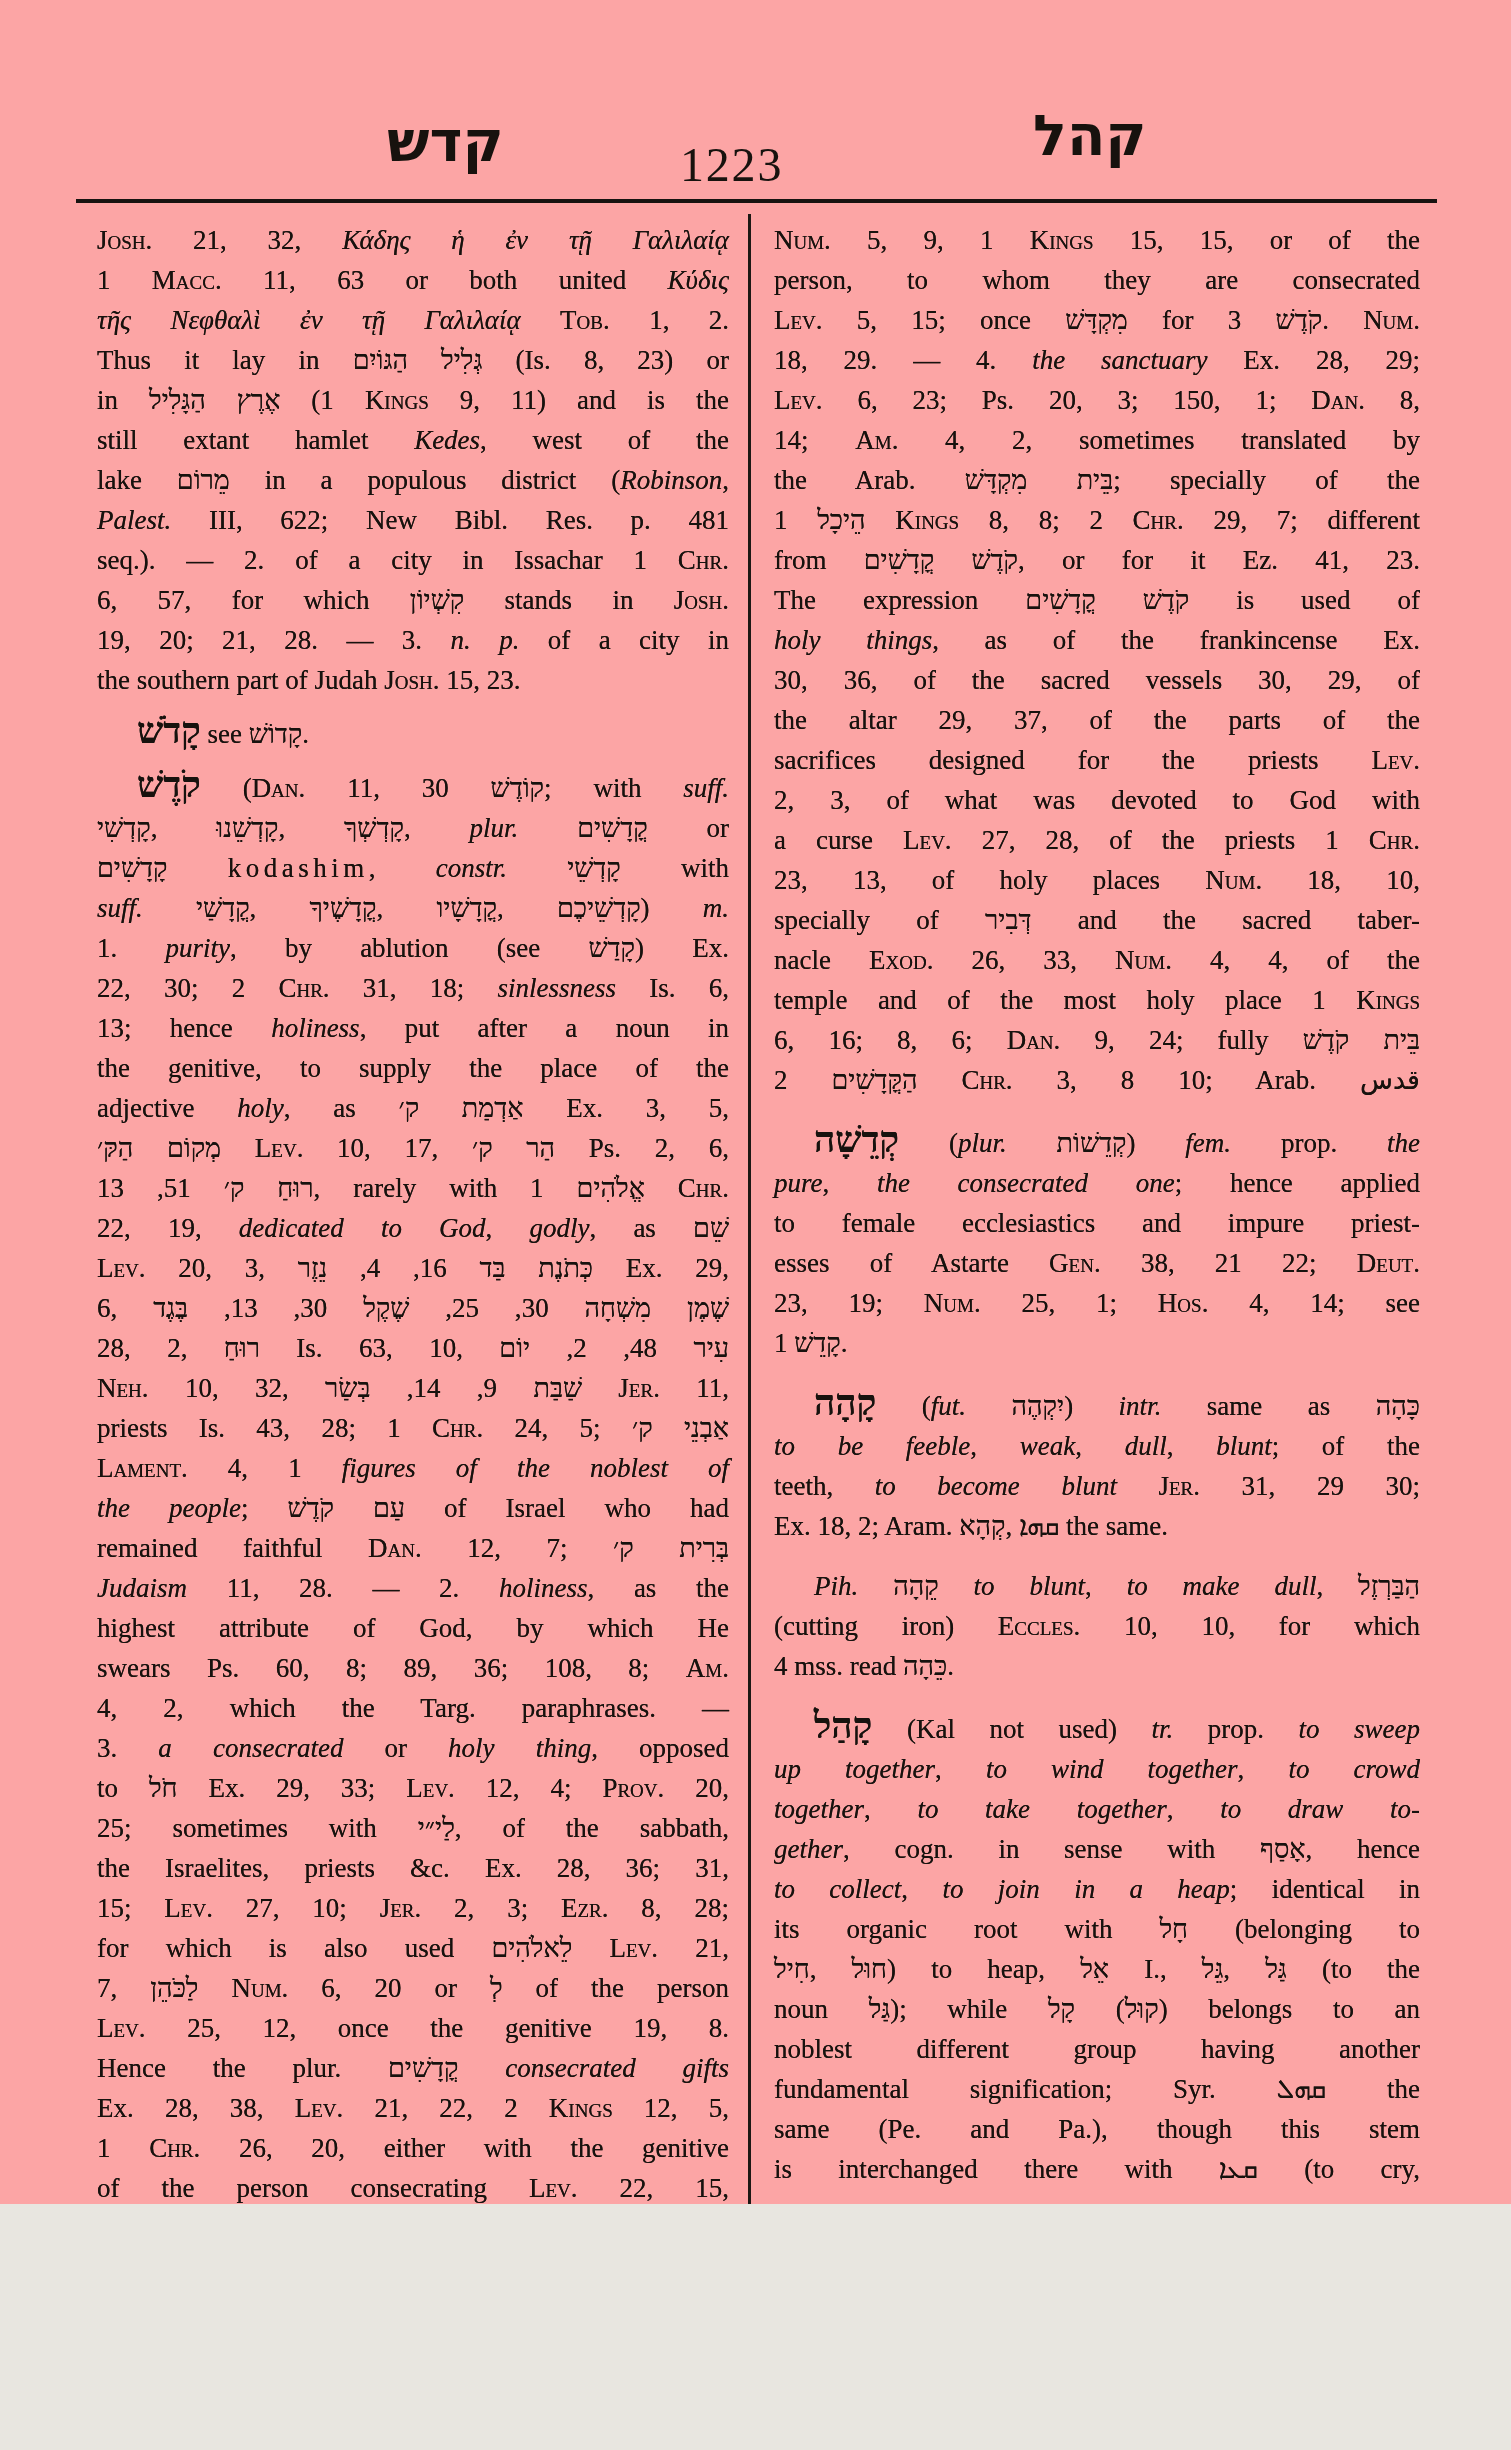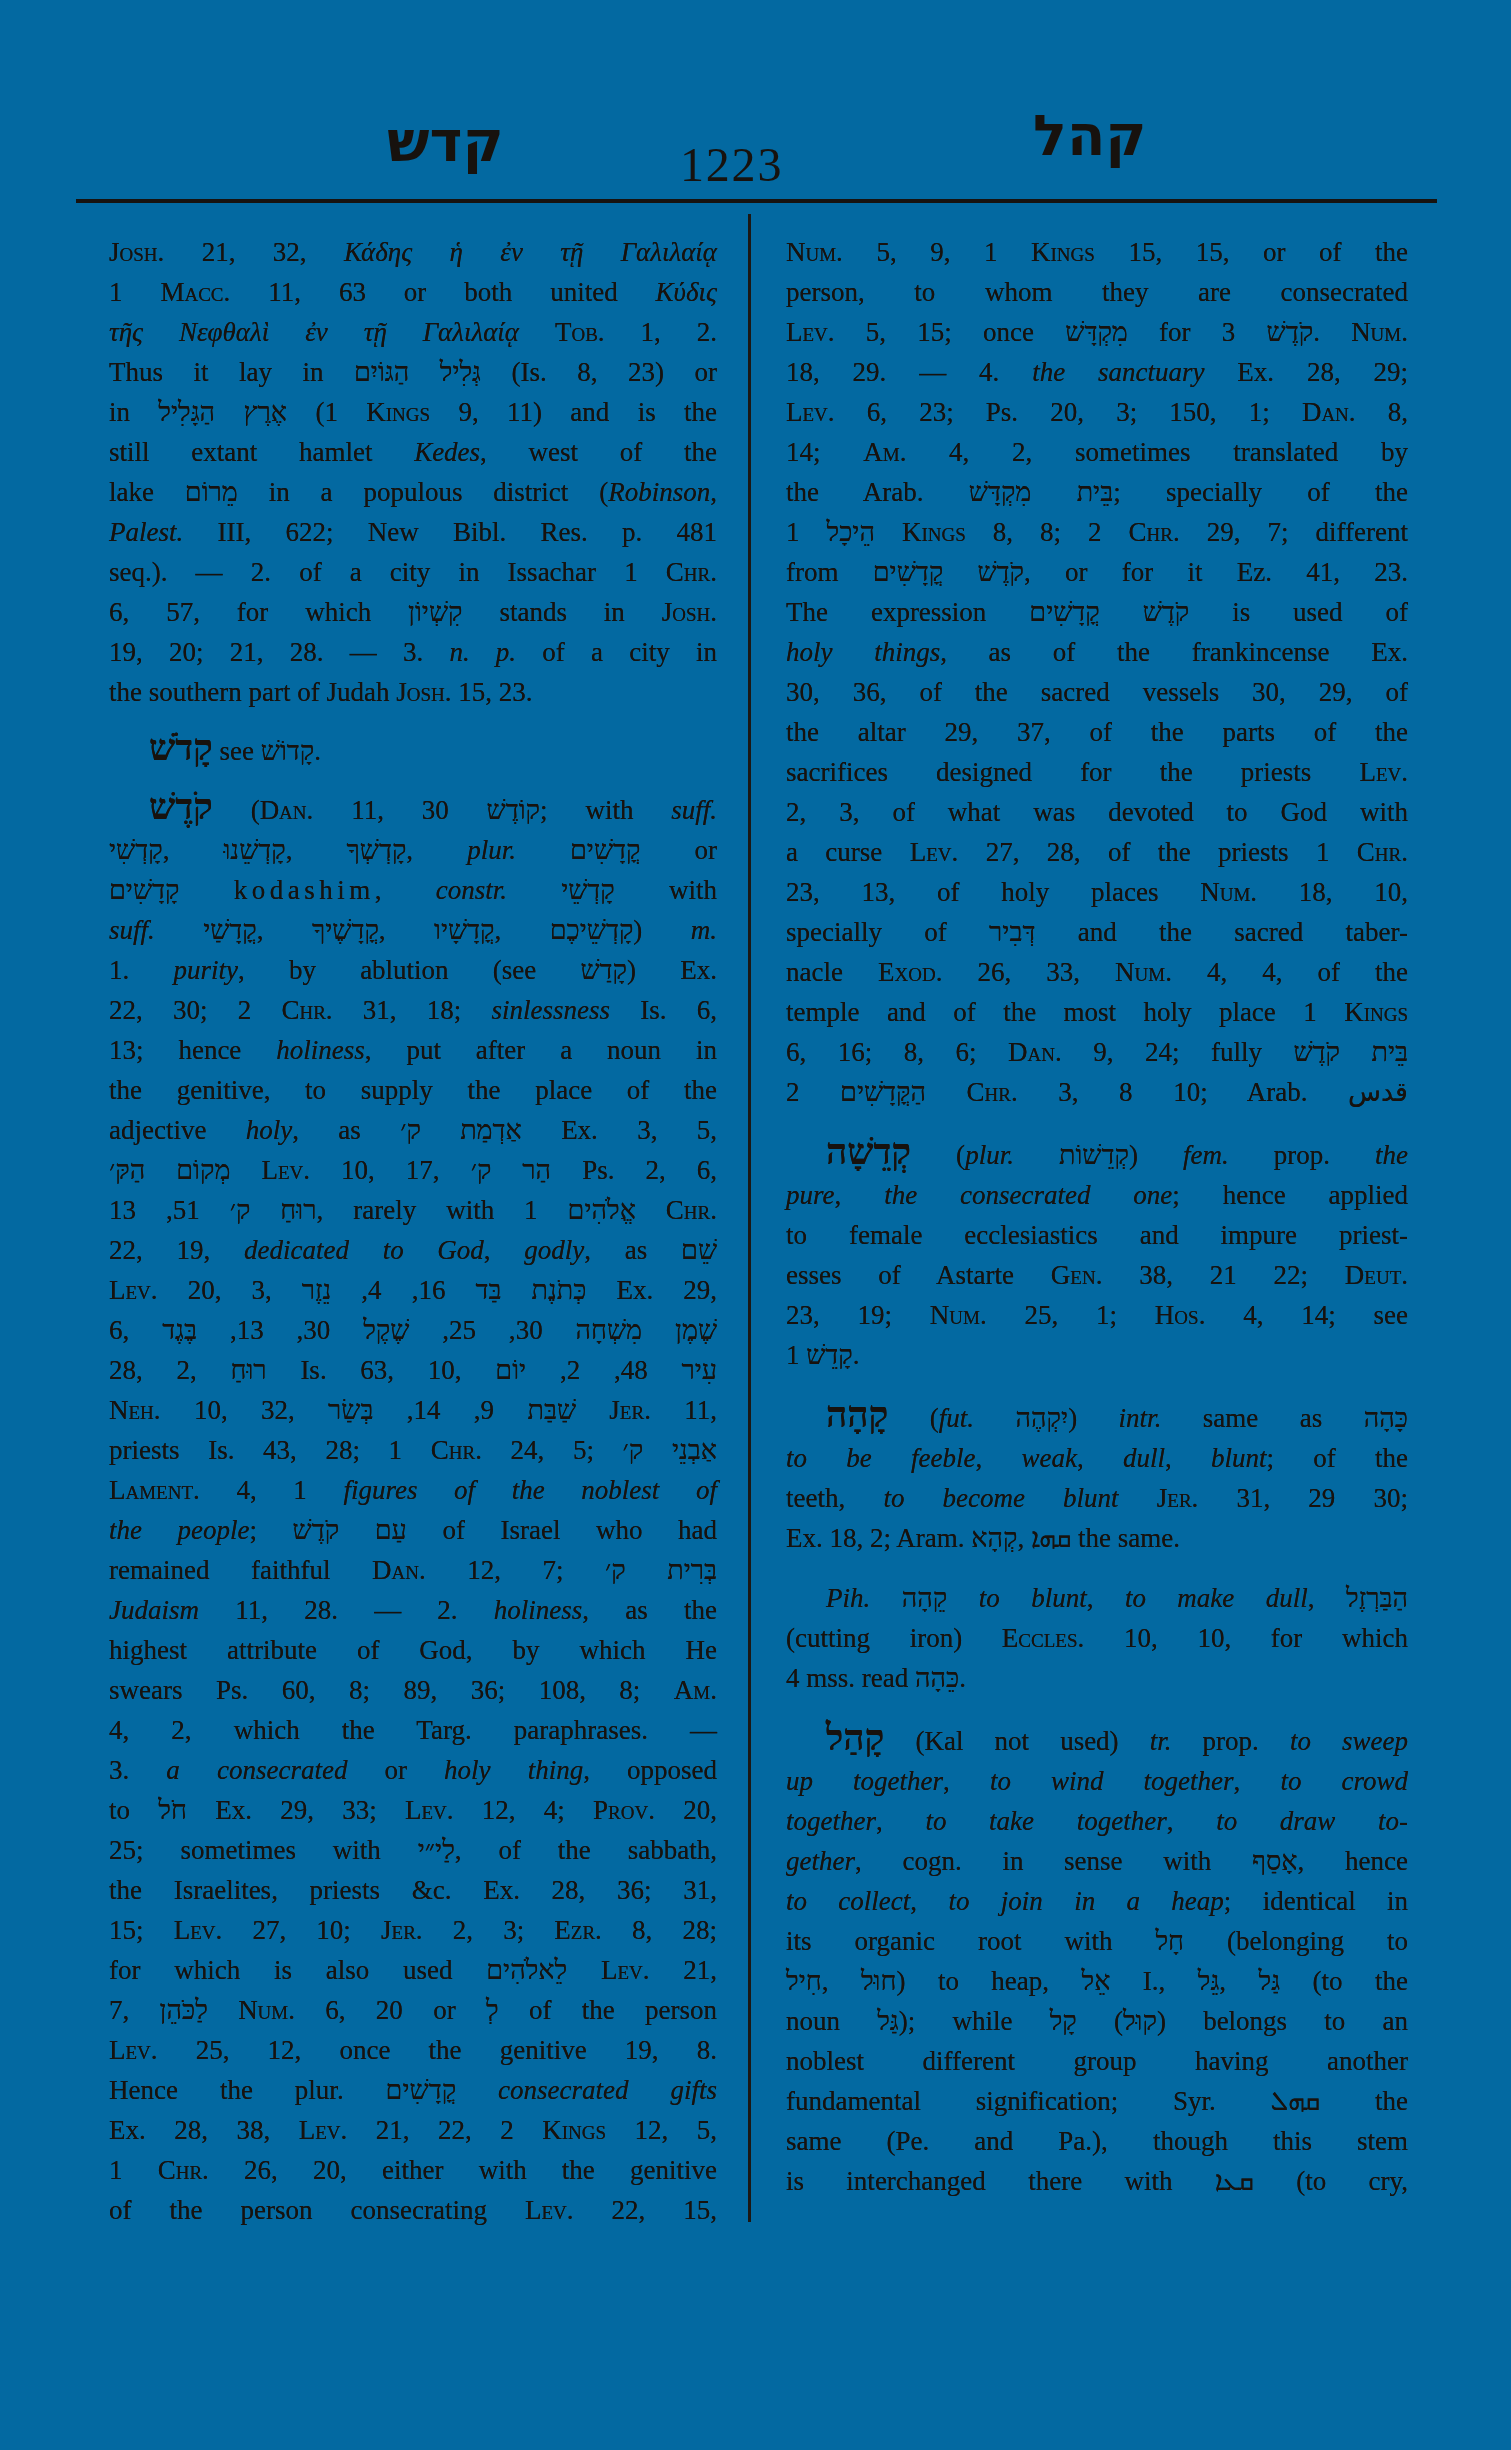--- a/index.html
+++ b/index.html
@@ -1,20 +1,20 @@
 <!DOCTYPE html>
 <html style="font-size:14.4px"><head>
 <meta charset="utf-8">
 <style>
   html,body{margin:0;padding:0;}
   body{background:#e8e6e0;}
   #page{
     position:relative;
-    width:1512px;height:2450px;
-    background:#0369a1;
+    width:1512px;height:2204px;
+    background:#fca5a5;
     font-family:"Liberation Serif","DejaVu Serif","DejaVu Sans",serif;
     color:#17120e;
     overflow:hidden;
   }
   .hdr-word{
     position:absolute;
     font-family:"DejaVu Serif","DejaVu Sans",serif;
     font-weight:bold;
     font-size:56px;
     line-height:63px;
@@ -43,21 +43,21 @@
   }
   .col{
     position:absolute;
     top:216px;
     font-size:27px;
     line-height:40px;
     text-shadow:0 0 0.4px rgba(23,18,14,0.85);
   }
   #col-left{left:93px;width:640px;}
   #col-right{left:770px;width:654px;}
-  .para{margin:16px;}
+  .para{margin:4px;}
   #col-left .para + .para{margin-top:10.8px;}
   #col-right .para + .para{margin-top:20px;}
   .para.indent .line:first-child{text-indent:40px;}
   .line{
     text-align:justify;
     text-align-last:justify;
     white-space:normal;
   }
   .line.end{text-align-last:left;}
   .hw{font-weight:bold;font-size:37px;}

